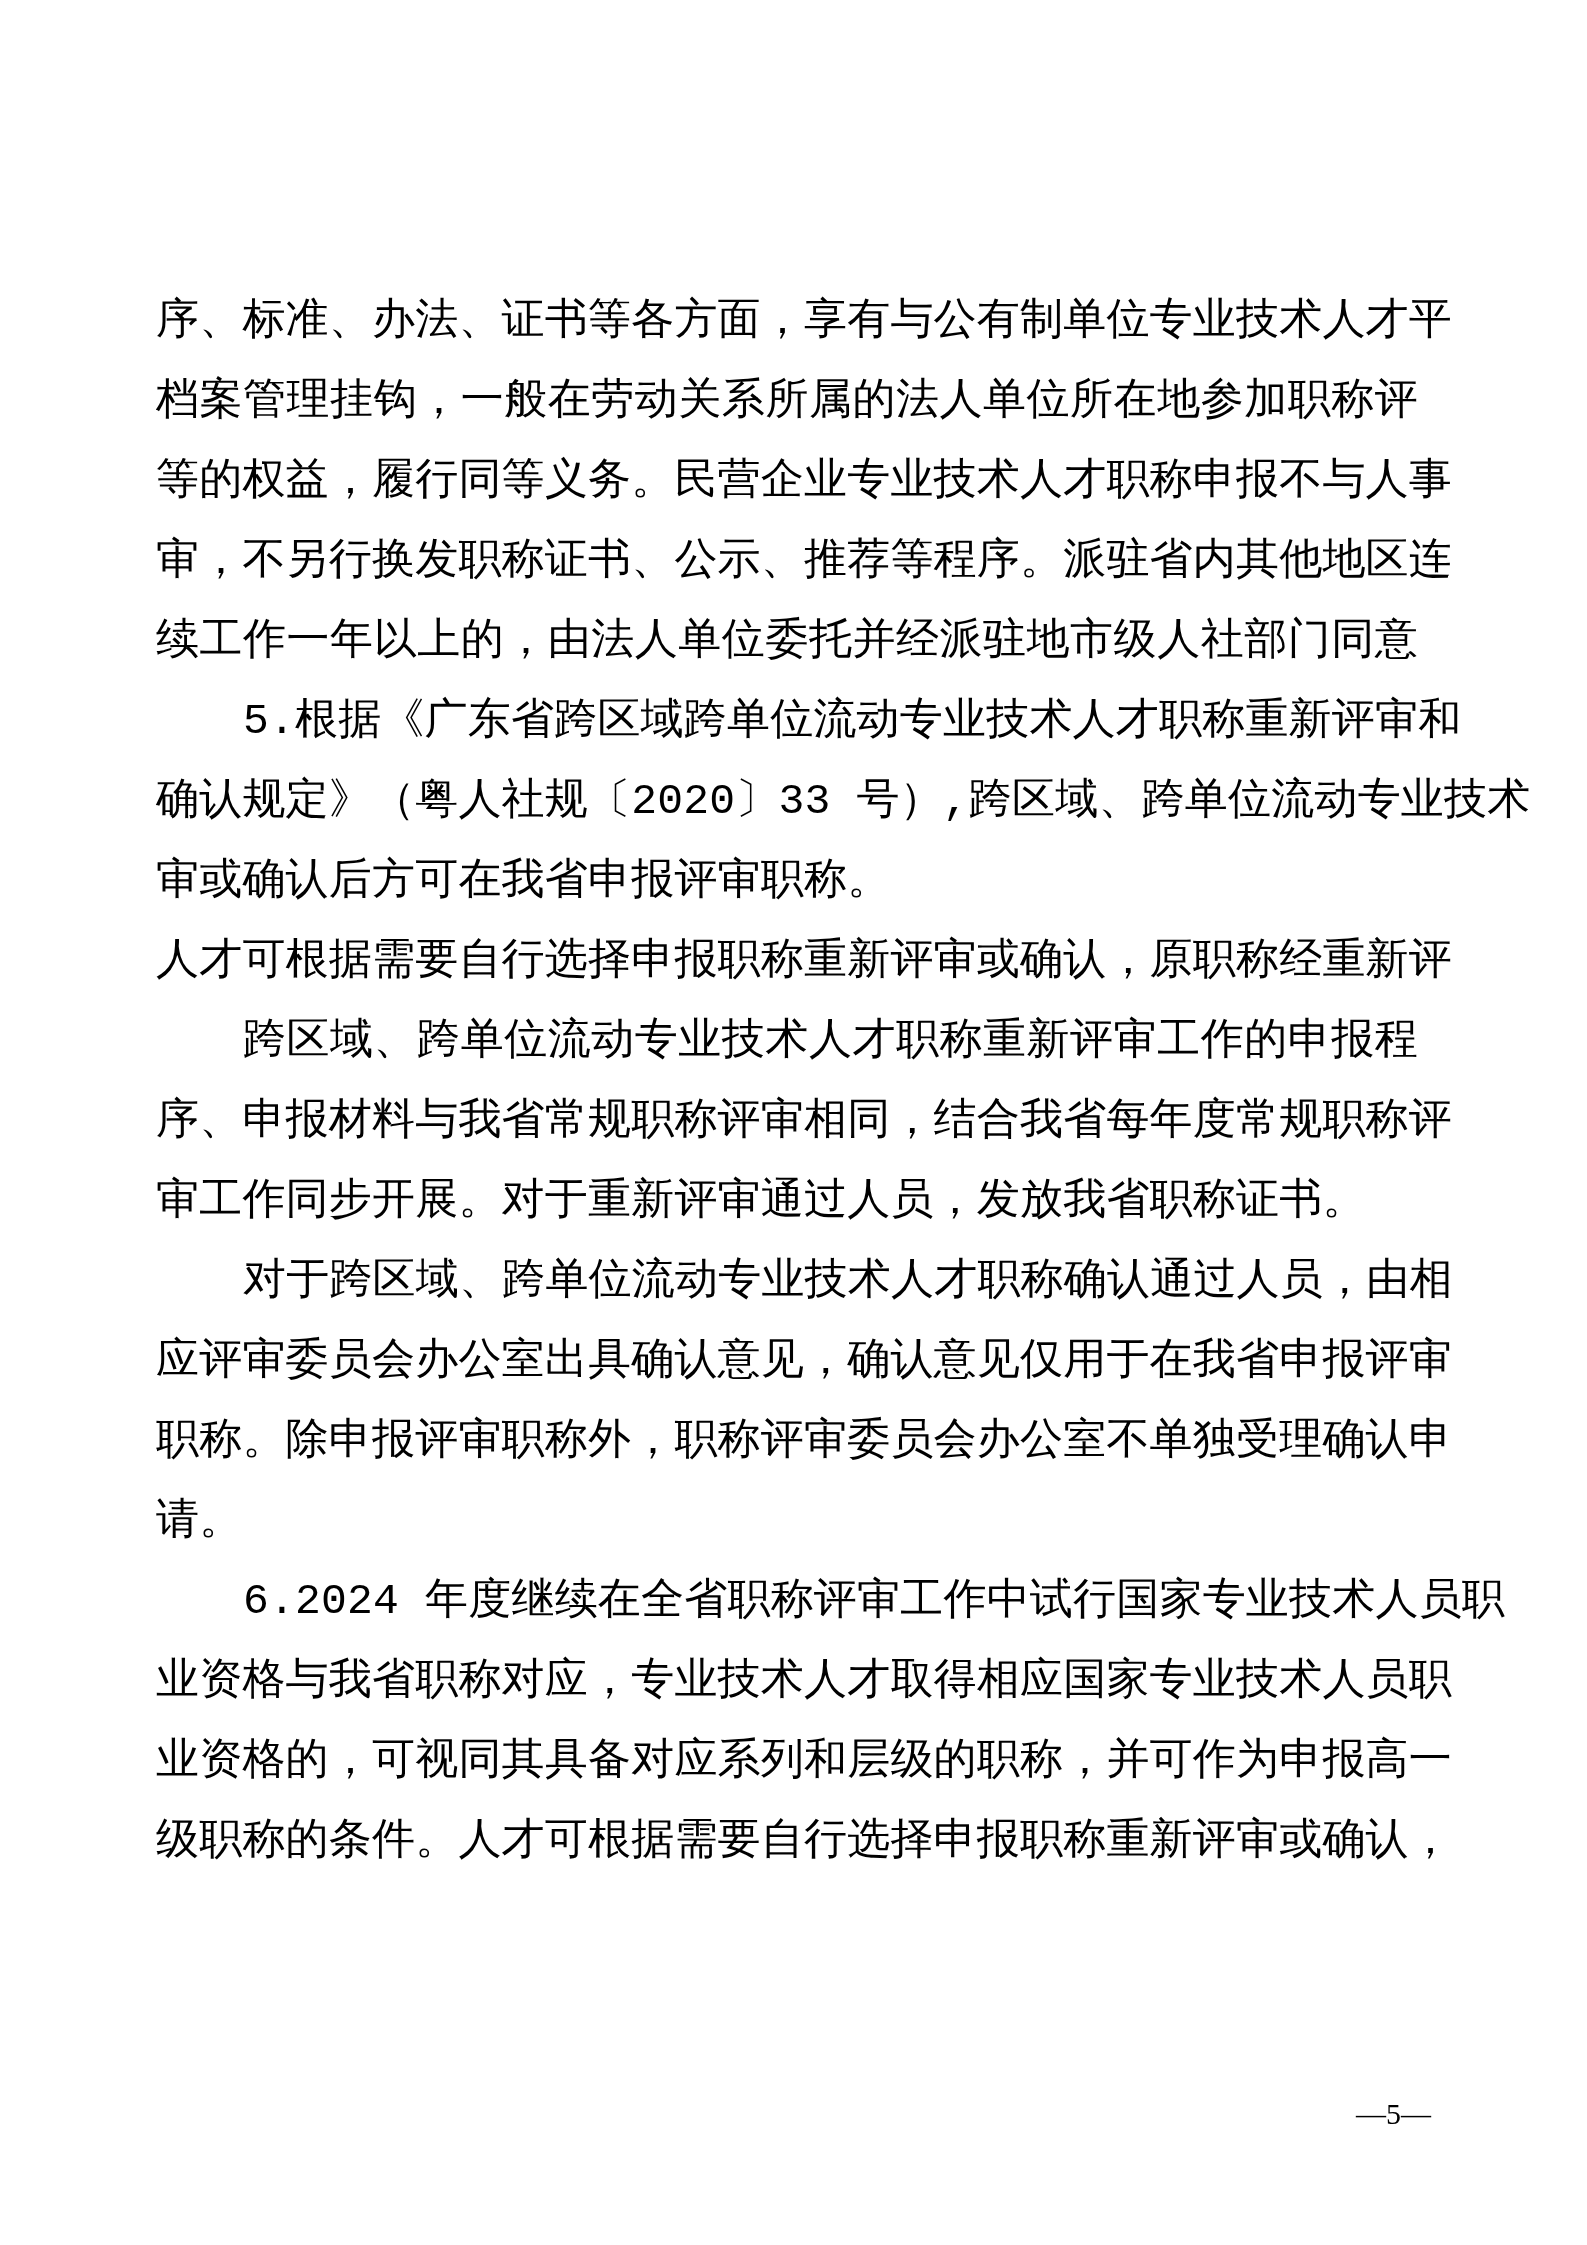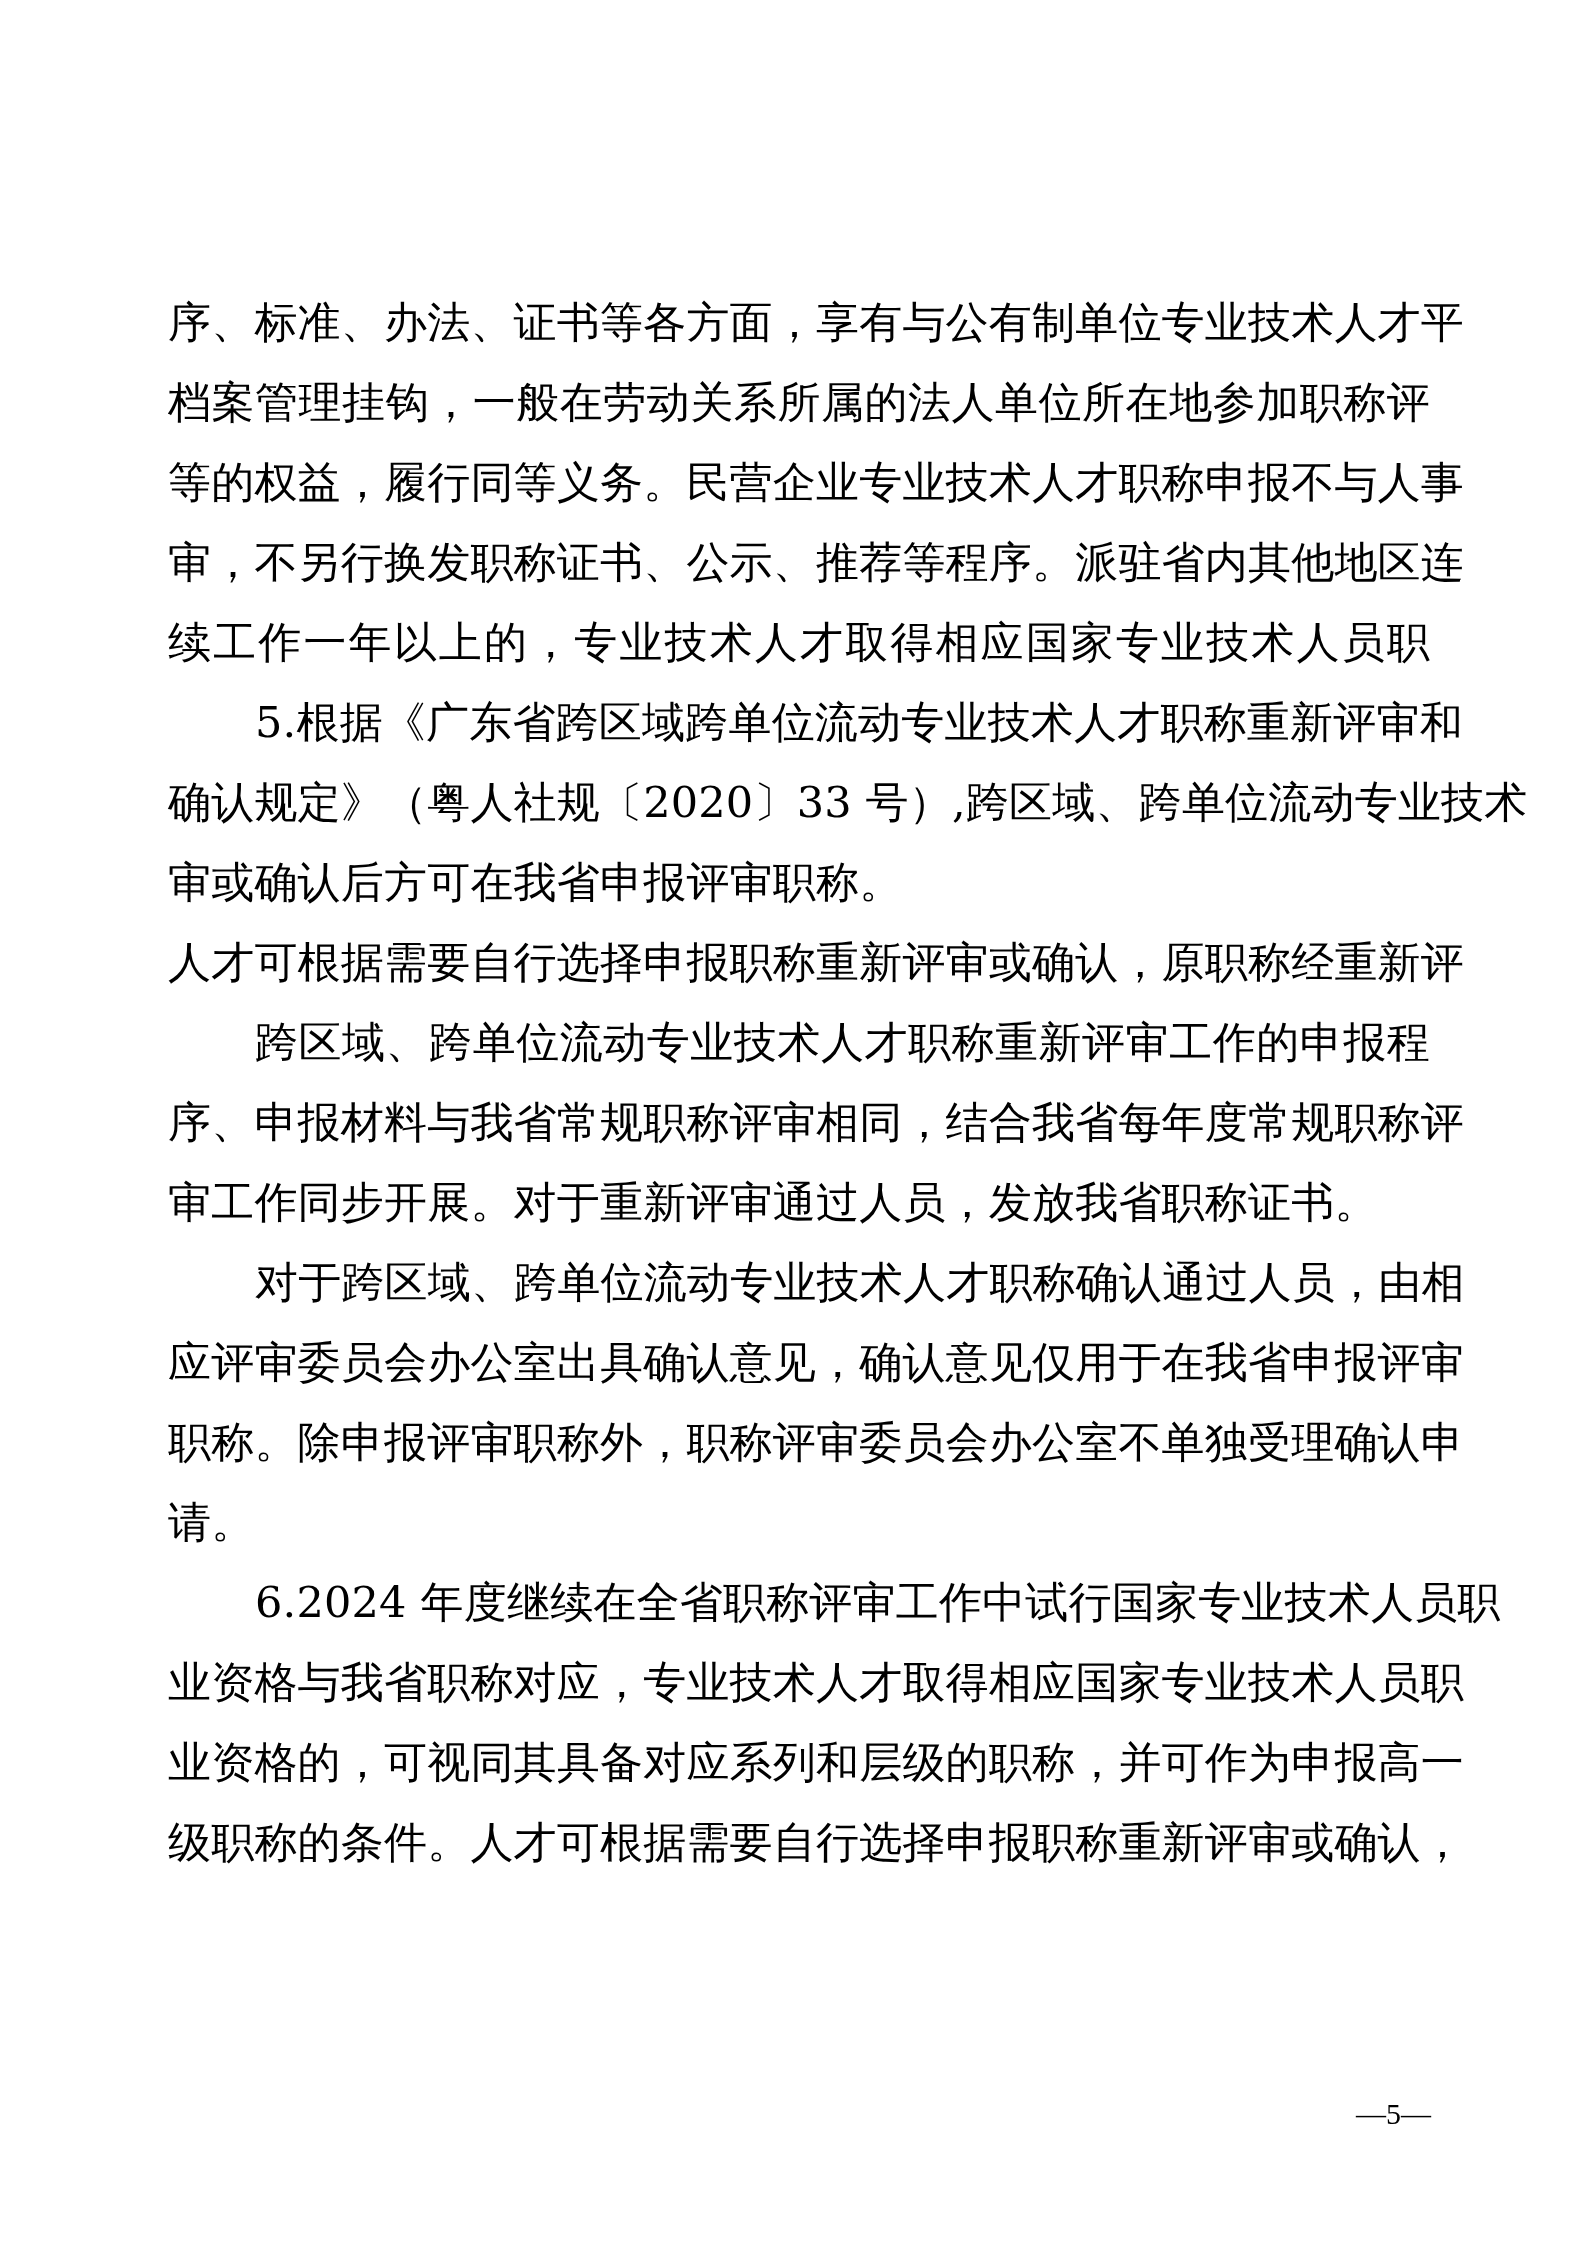--- a/index.html
+++ b/index.html
@@ -10,23 +10,24 @@
     body {
       width: 1587px;
       height: 2245px;
       position: relative;
       overflow: hidden;
       font-family: "DejaVu Serif", "Liberation Serif", serif;
       color: #000000;
     }
     .page {
       position: absolute;
-      left: 168px;
+      left: 156px;
       top: 282px;
       width: 1262px;
+      font-family: Liberation Mono, monospace;
     }
     .line {
       height: 80px;
       line-height: 80px;
       font-size: 43px;
       white-space: nowrap;
       letter-spacing: 0.2px;
       text-align: justify;
       text-align-last: justify;
       display: block;
@@ -50,21 +51,21 @@
 </head>
 <body>
 
 <div class="page">
 
   <div>
     <div class="line">序、标准、办法、证书等各方面，享有与公有制单位专业技术人才平</div>
     <div class="line">档案管理挂钩，一般在劳动关系所属的法人单位所在地参加职称评</div>
     <div class="line">等的权益，履行同等义务。民营企业专业技术人才职称申报不与人事</div>
     <div class="line">审，不另行换发职称证书、公示、推荐等程序。派驻省内其他地区连</div>
-    <div class="line">续工作一年以上的，专业技术人才取得相应国家专业技术人员职</div>
+    <div class="line">续工作一年以上的，由法人单位委托并经派驻地市级人社部门同意</div>
   </div>
 
   <div>
     <div class="line indent">5.根据《广东省跨区域跨单位流动专业技术人才职称重新评审和</div>
     <div class="line">确认规定》（粤人社规〔2020〕33 号）,跨区域、跨单位流动专业技术</div>
     <div class="line last">审或确认后方可在我省申报评审职称。</div>
     <div class="line">人才可根据需要自行选择申报职称重新评审或确认，原职称经重新评</div>
   </div>
 
   <div>

